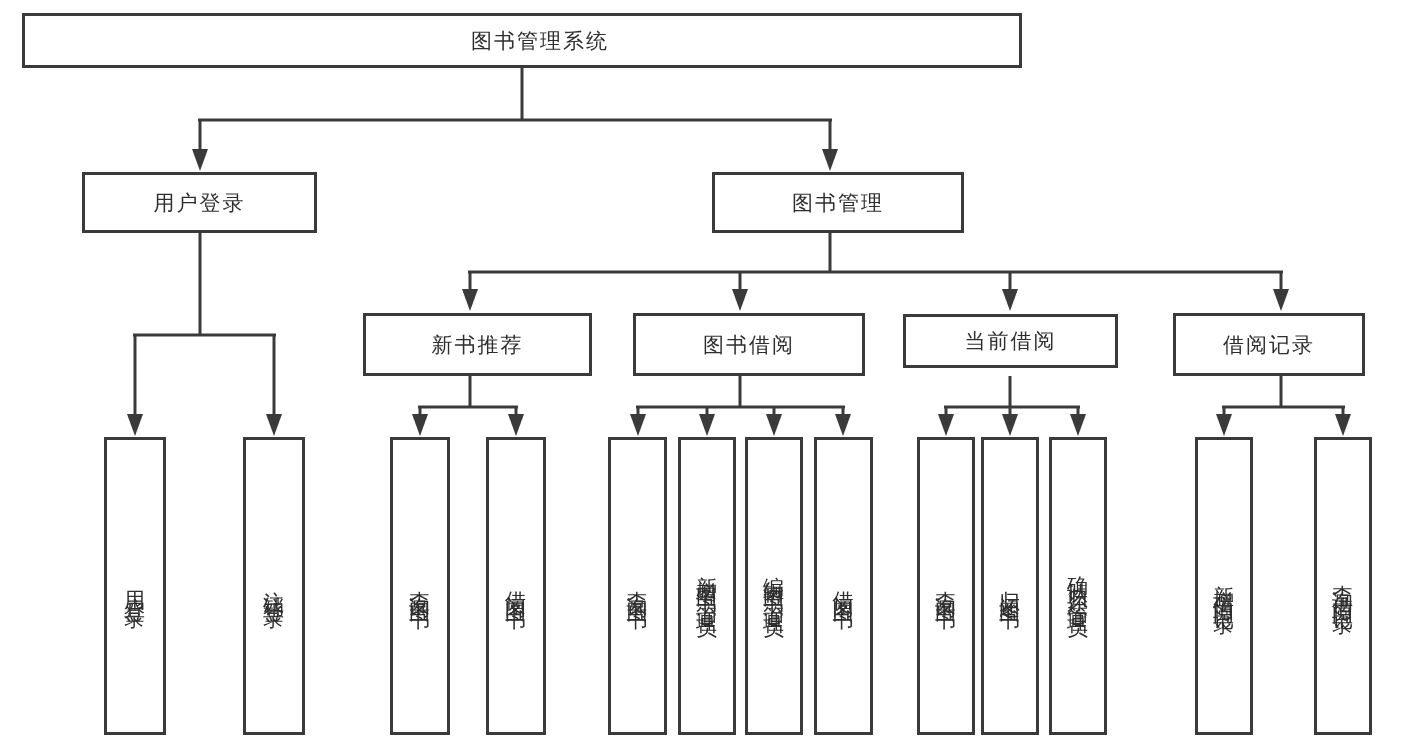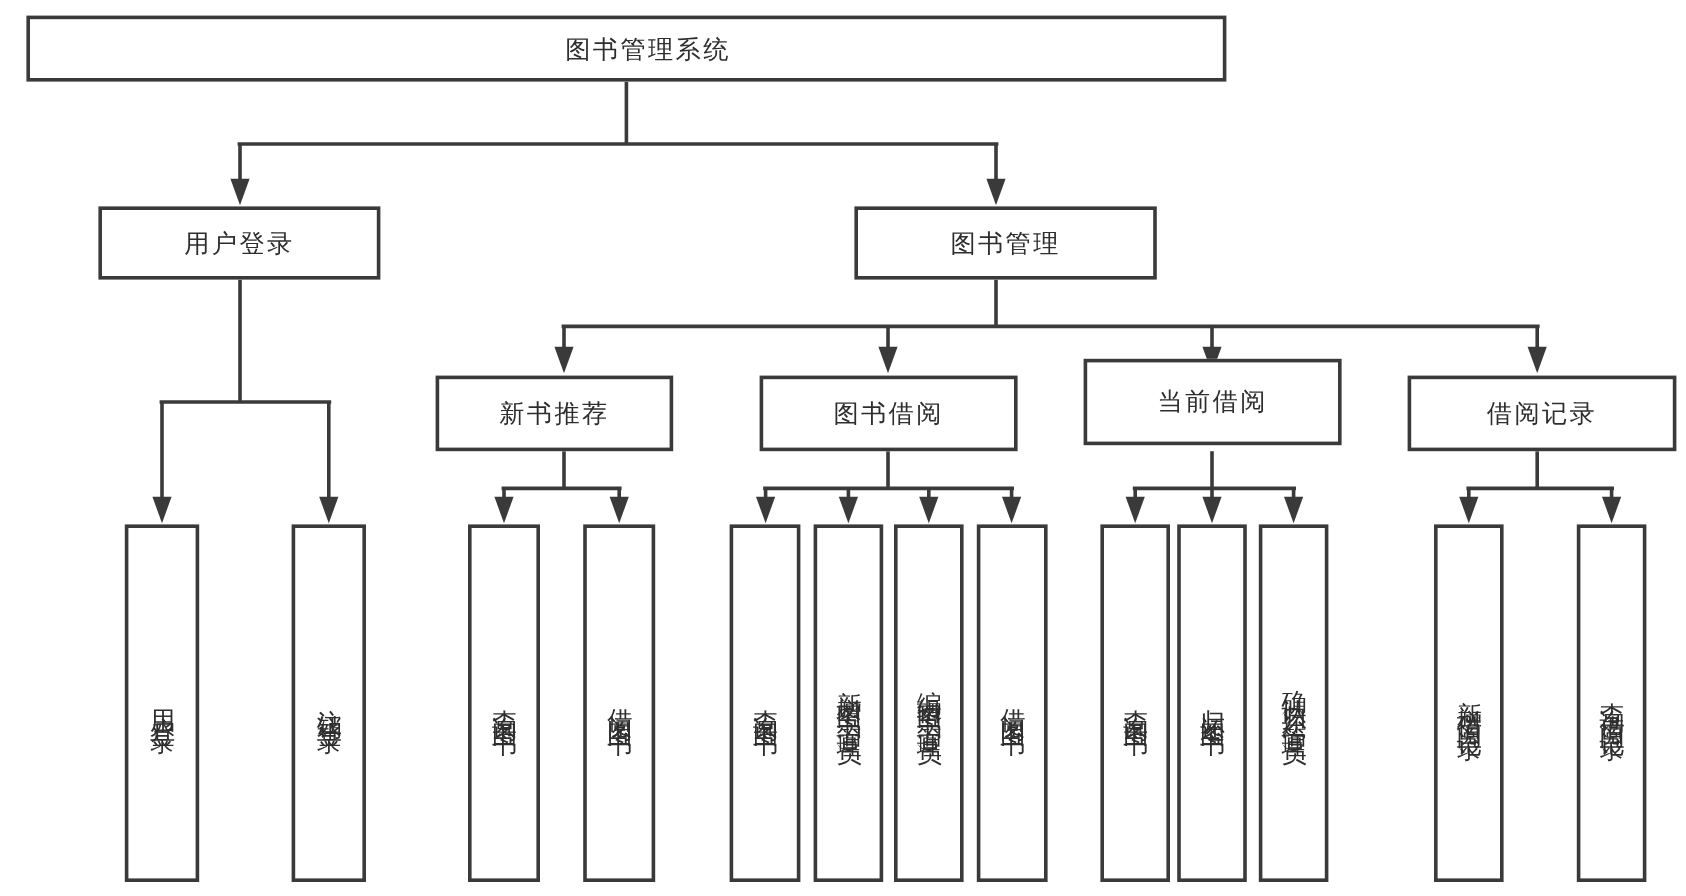--- a/index.html
+++ b/index.html
@@ -144,30 +144,30 @@
     <span>图书管理系统</span>
   </div>
 
   <div class="node" style="left:82px; top:172px; width:235px; height:61px;">
     <span>用户登录</span>
   </div>
   <div class="node" style="left:712px; top:172px; width:252px; height:61px;">
     <span>图书管理</span>
   </div>
 
-  <div class="node" style="left:363px; top:313px; width:198px; height:63px;">
+  <div class="node" style="left:363px; top:313px; width:229px; height:63px;">
     <span>新书推荐</span>
   </div>
-  <div class="node" style="left:633px; top:313px; width:215px; height:63px;justify-content:center;">
+  <div class="node" style="left:633px; top:313px; width:232px; height:63px;justify-content:center;">
     <span>图书借阅</span>
   </div>
-  <div class="node" style="left:903px; top:299px; width:215px; height:72px;">
+  <div class="node" style="left:903px; top:314px; width:215px; height:54px;">
     <span>当前借阅</span>
   </div>
-  <div class="node" style="left:1173px; top:313px; width:224px; height:63px;text-align:right;">
+  <div class="node" style="left:1173px; top:313px; width:192px; height:63px;text-align:right;">
     <span>借阅记录</span>
   </div>
 
   <div class="node v" style="left:104px; top:437px; width:62px; height:298px;">
     <span>用户登录</span>
   </div>
   <div class="node v" style="left:243px; top:437px; width:62px; height:298px;">
     <span>注销登录</span>
   </div>
 

